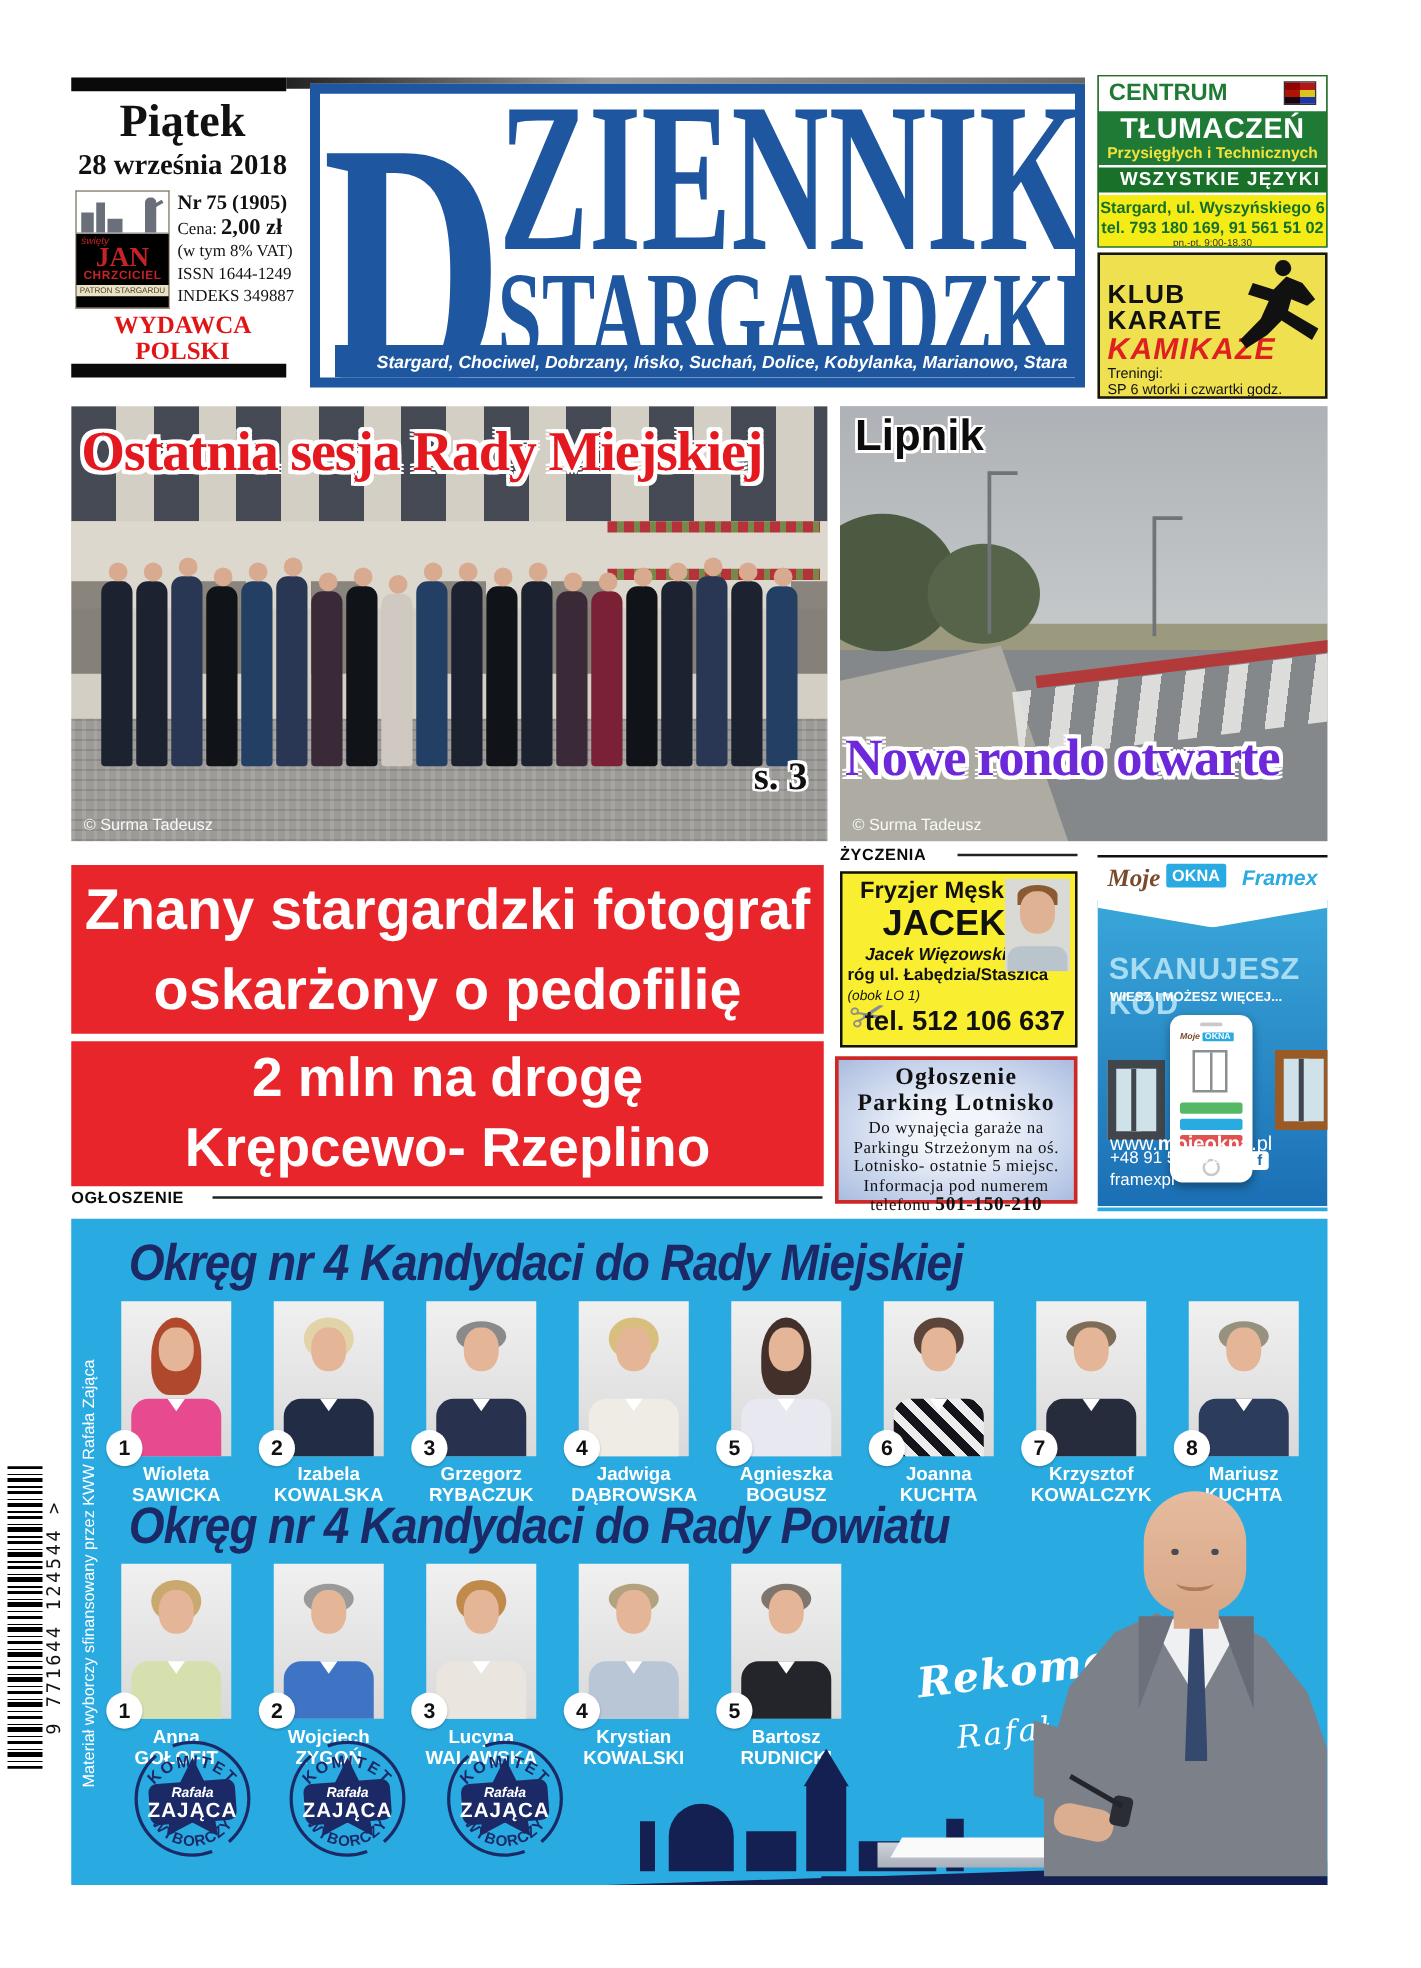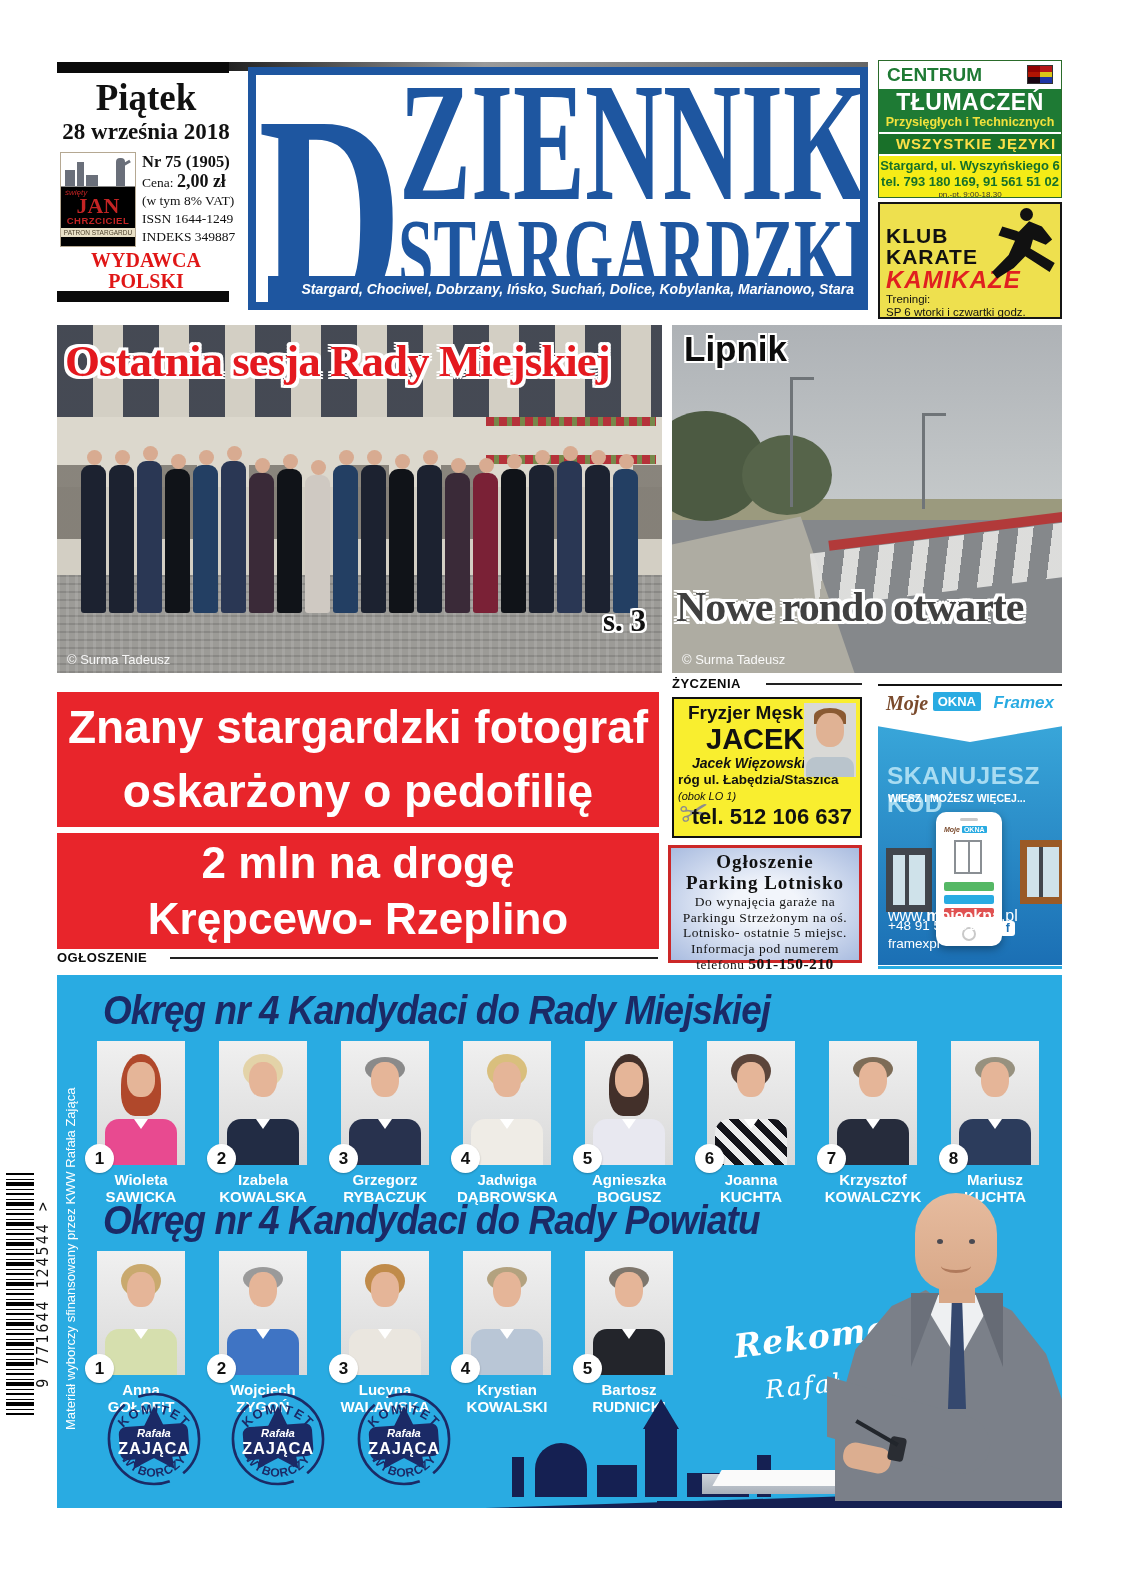--- a/index.html
+++ b/index.html
@@ -56,21 +56,21 @@
   .ad-trans{left:878px;top:60px;width:184px;height:138px;border:1px solid #2a6b2a;background:#1e7a34;overflow:hidden;}
   .t-top{background:#fff;height:28px;position:relative;}
   .t-top .t1{color:#1e7a34;font-weight:bold;font-size:19px;padding-left:8px;line-height:28px;display:inline-block;}
   .t-flags{position:absolute;right:8px;top:4px;width:26px;height:19px;
       background:linear-gradient(180deg,#c01818 0 33%,#e8d21a 33% 66%,#2038b0 66%),
                  linear-gradient(90deg,#c01818 0 50%,#f0f0f0 50%);background-size:100% 100%,100% 100%;
       background-blend-mode:multiply;border:1px solid #333;}
   .t2{color:#fff;font-weight:bold;font-size:23px;text-align:center;line-height:26px;letter-spacing:.5px;}
   .t3{color:#f2e23c;font-weight:bold;font-size:12.5px;text-align:center;line-height:14px;}
   .t4{margin-top:3px;border-top:2px solid #fff;border-bottom:2px solid #fff;background:#197029;
-      color:#fde047;font-weight:bold;font-size:15px;text-align:center;line-height:20px;letter-spacing:1px;padding-left:12px;}
+      color:#ffffff;font-weight:bold;font-size:15px;text-align:center;line-height:20px;letter-spacing:1px;padding-left:12px;}
   .t-yellow{background:#f5ec16;text-align:center;padding-top:2px;height:64px;}
   .t-addr{color:#15702a;font-weight:bold;font-size:13px;line-height:16px;}
   .t-hours{color:#333;font-size:8px;line-height:9px;}
 
   
   .ad-karate{left:878px;top:202px;width:184px;height:117px;background:#eee04e;border:2px solid #151515;
       overflow:hidden;padding:21px 6px;}
   .k-l1{font-weight:bold;font-size:21px;line-height:21px;letter-spacing:1px;}
   .k-name{color:#e02020;font-weight:bold;font-style:italic;font-size:24px;line-height:26px;letter-spacing:1px;}
   .k-fig{position:absolute;right:4px;top:4px;width:64px;height:74px;}
@@ -122,21 +122,21 @@
   .pr-tr1{left:-26px;top:86px;width:120px;height:110px;}
   .pr-tr2{left:70px;top:110px;width:90px;height:80px;background:#56644a;}
   .pr-cross{position:absolute;left:36%;top:61%;width:70%;height:54px;transform:rotate(-7deg);
       background:repeating-linear-gradient(104deg,#e4e4e2 0 15px,rgba(0,0,0,0) 15px 34px);opacity:.92;}
   .pr-red{position:absolute;left:40%;top:57.5%;width:66%;height:10px;transform:rotate(-7deg);background:#b23a3a;}
   .pr-lamp{position:absolute;width:3px;background:#6f7478;}
   .pr-l1{left:118px;top:52px;height:130px;}
   .pr-l2{left:250px;top:88px;height:96px;}
   .pr-l1:before,.pr-l2:before{content:"";position:absolute;top:0;left:2px;width:22px;height:3px;background:#6f7478;}
   .pr-kicker{position:absolute;left:12px;top:4px;color:#0c0c0c;font-weight:bold;font-size:35px;}
-  .pr-headline{position:absolute;left:4px;bottom:42px;width:384px;color:#404040;
+  .pr-headline{position:absolute;left:4px;bottom:42px;width:384px;color:#6d28d9;
       font-family:"Liberation Serif",serif;font-weight:bold;font-size:42px;letter-spacing:-1px;}
 
   
   .lbl{font-weight:bold;font-size:13px;letter-spacing:.5px;color:#0a0a0a;}
   .lbl-line{height:2px;background:#222;}
 
   
   .banner{background:#e8252b;color:#fff;text-align:center;font-weight:bold;}
   .banner1{left:57px;top:692px;width:602px;height:135px;font-size:46px;line-height:64px;padding-top:3px;}
   .banner2{left:57px;top:833px;width:602px;height:116px;font-size:44px;line-height:56px;padding-top:2px;}

